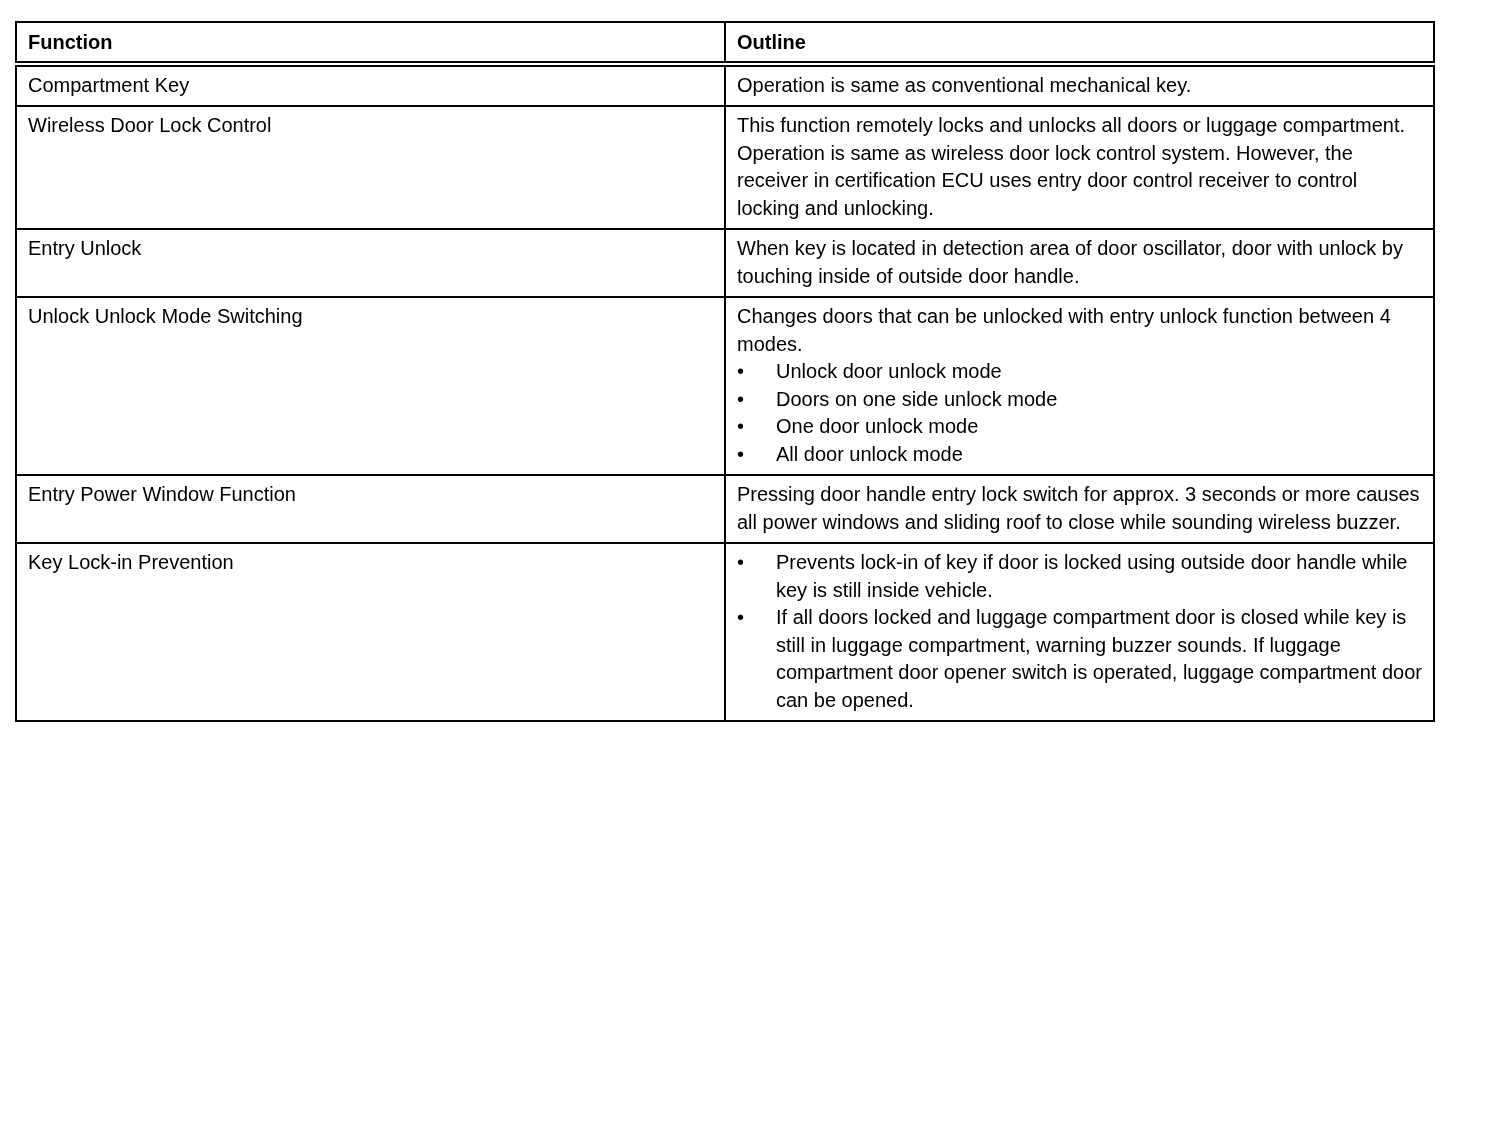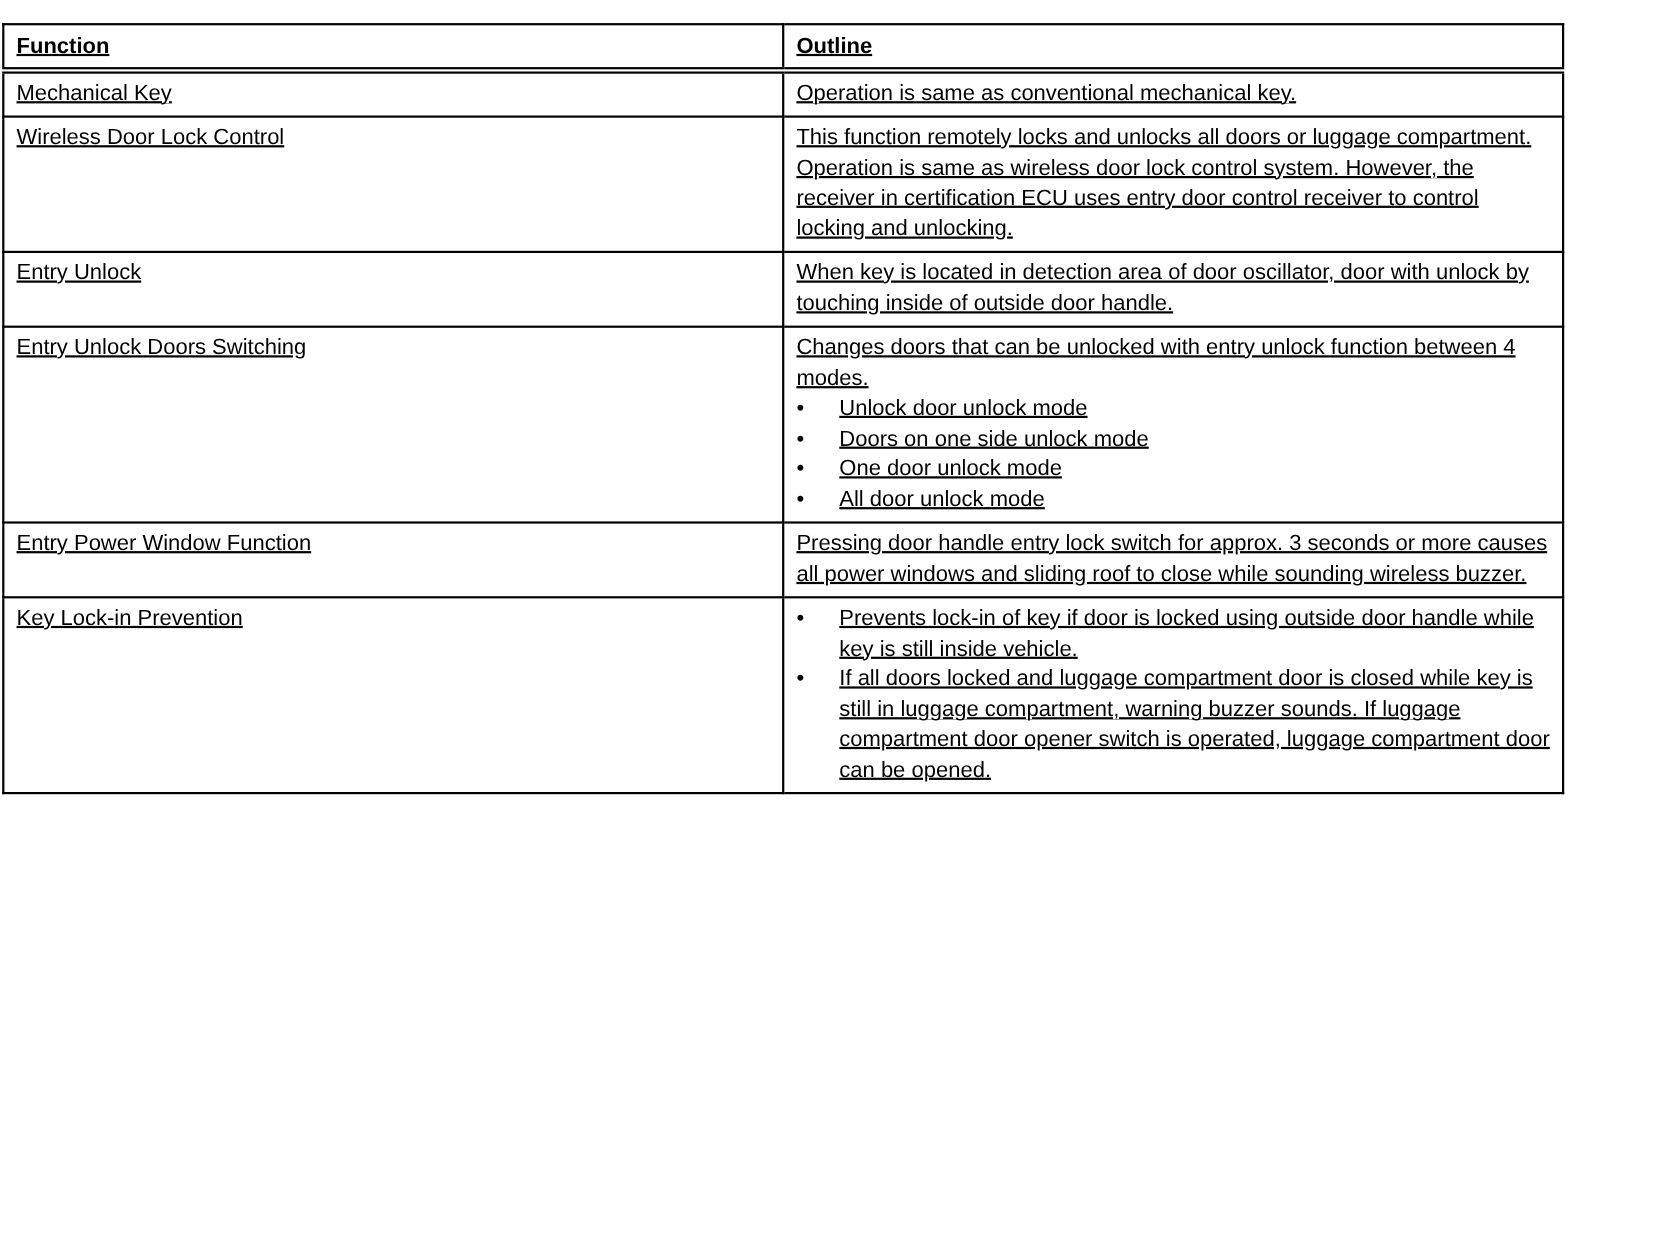--- a/index.html
+++ b/index.html
@@ -1,21 +1,21 @@
 <!DOCTYPE html>
 <html><head>
 <meta charset="utf-8">
 <style>
   html, body { margin: 0; padding: 0; background: #ffffff; }
   body { width: 1504px; height: 1134px; position: relative; overflow: hidden;
          font-family: "Liberation Sans", sans-serif; color: #000; }
   table.spec {
-    position: absolute; left: 2px; top: 21px;
+    position: absolute; left: 15px; top: 21px;
     width: 1418px; border-collapse: collapse; table-layout: fixed;
-    font-size: 20px; line-height: 27.5px; text-decoration: underline;
+    font-size: 20px; line-height: 27.5px;
   }
   table.spec col.c1 { width: 709px; }
   table.spec col.c2 { width: 709px; }
   table.spec th, table.spec td {
     border: 2px solid #000; vertical-align: top; text-align: left;
     padding: 5px 10px 6px 11px;
   }
   table.spec th { font-weight: bold; padding-top: 6px; padding-bottom: 4px; border-bottom: 6px double #000; }
   table.spec td { font-weight: normal; }
   ul.bul { list-style: none; margin: 0; padding: 0; }
@@ -31,33 +31,33 @@
       <col class="c2">
     </colgroup>
   <thead>
     <tr>
       <th>Function</th>
       <th>Outline</th>
     </tr>
   </thead>
   <tbody>
     <tr>
-      <td>Mechanical Key</td>
+      <td>Compartment Key</td>
       <td>Operation is same as conventional mechanical key.</td>
     </tr>
     <tr>
       <td>Wireless Door Lock Control</td>
       <td>This function remotely locks and unlocks all doors or luggage compartment. Operation is same as wireless door lock control system. However, the receiver in certification ECU uses entry door control receiver to control locking and unlocking.</td>
     </tr>
     <tr>
       <td>Entry Unlock</td>
       <td>When key is located in detection area of door oscillator, door with unlock by touching inside of outside door handle.</td>
     </tr>
     <tr>
-      <td>Entry Unlock Doors Switching</td>
+      <td>Unlock Unlock Mode Switching</td>
       <td>
         <div>Changes doors that can be unlocked with entry unlock function between 4 modes.</div>
         <ul class="bul">
           <li><span class="dot">•</span><span>Unlock door unlock mode</span></li>
           <li><span class="dot">•</span><span>Doors on one side unlock mode</span></li>
           <li><span class="dot">•</span><span>One door unlock mode</span></li>
           <li><span class="dot">•</span><span>All door unlock mode</span></li>
         </ul>
       </td>
     </tr>

